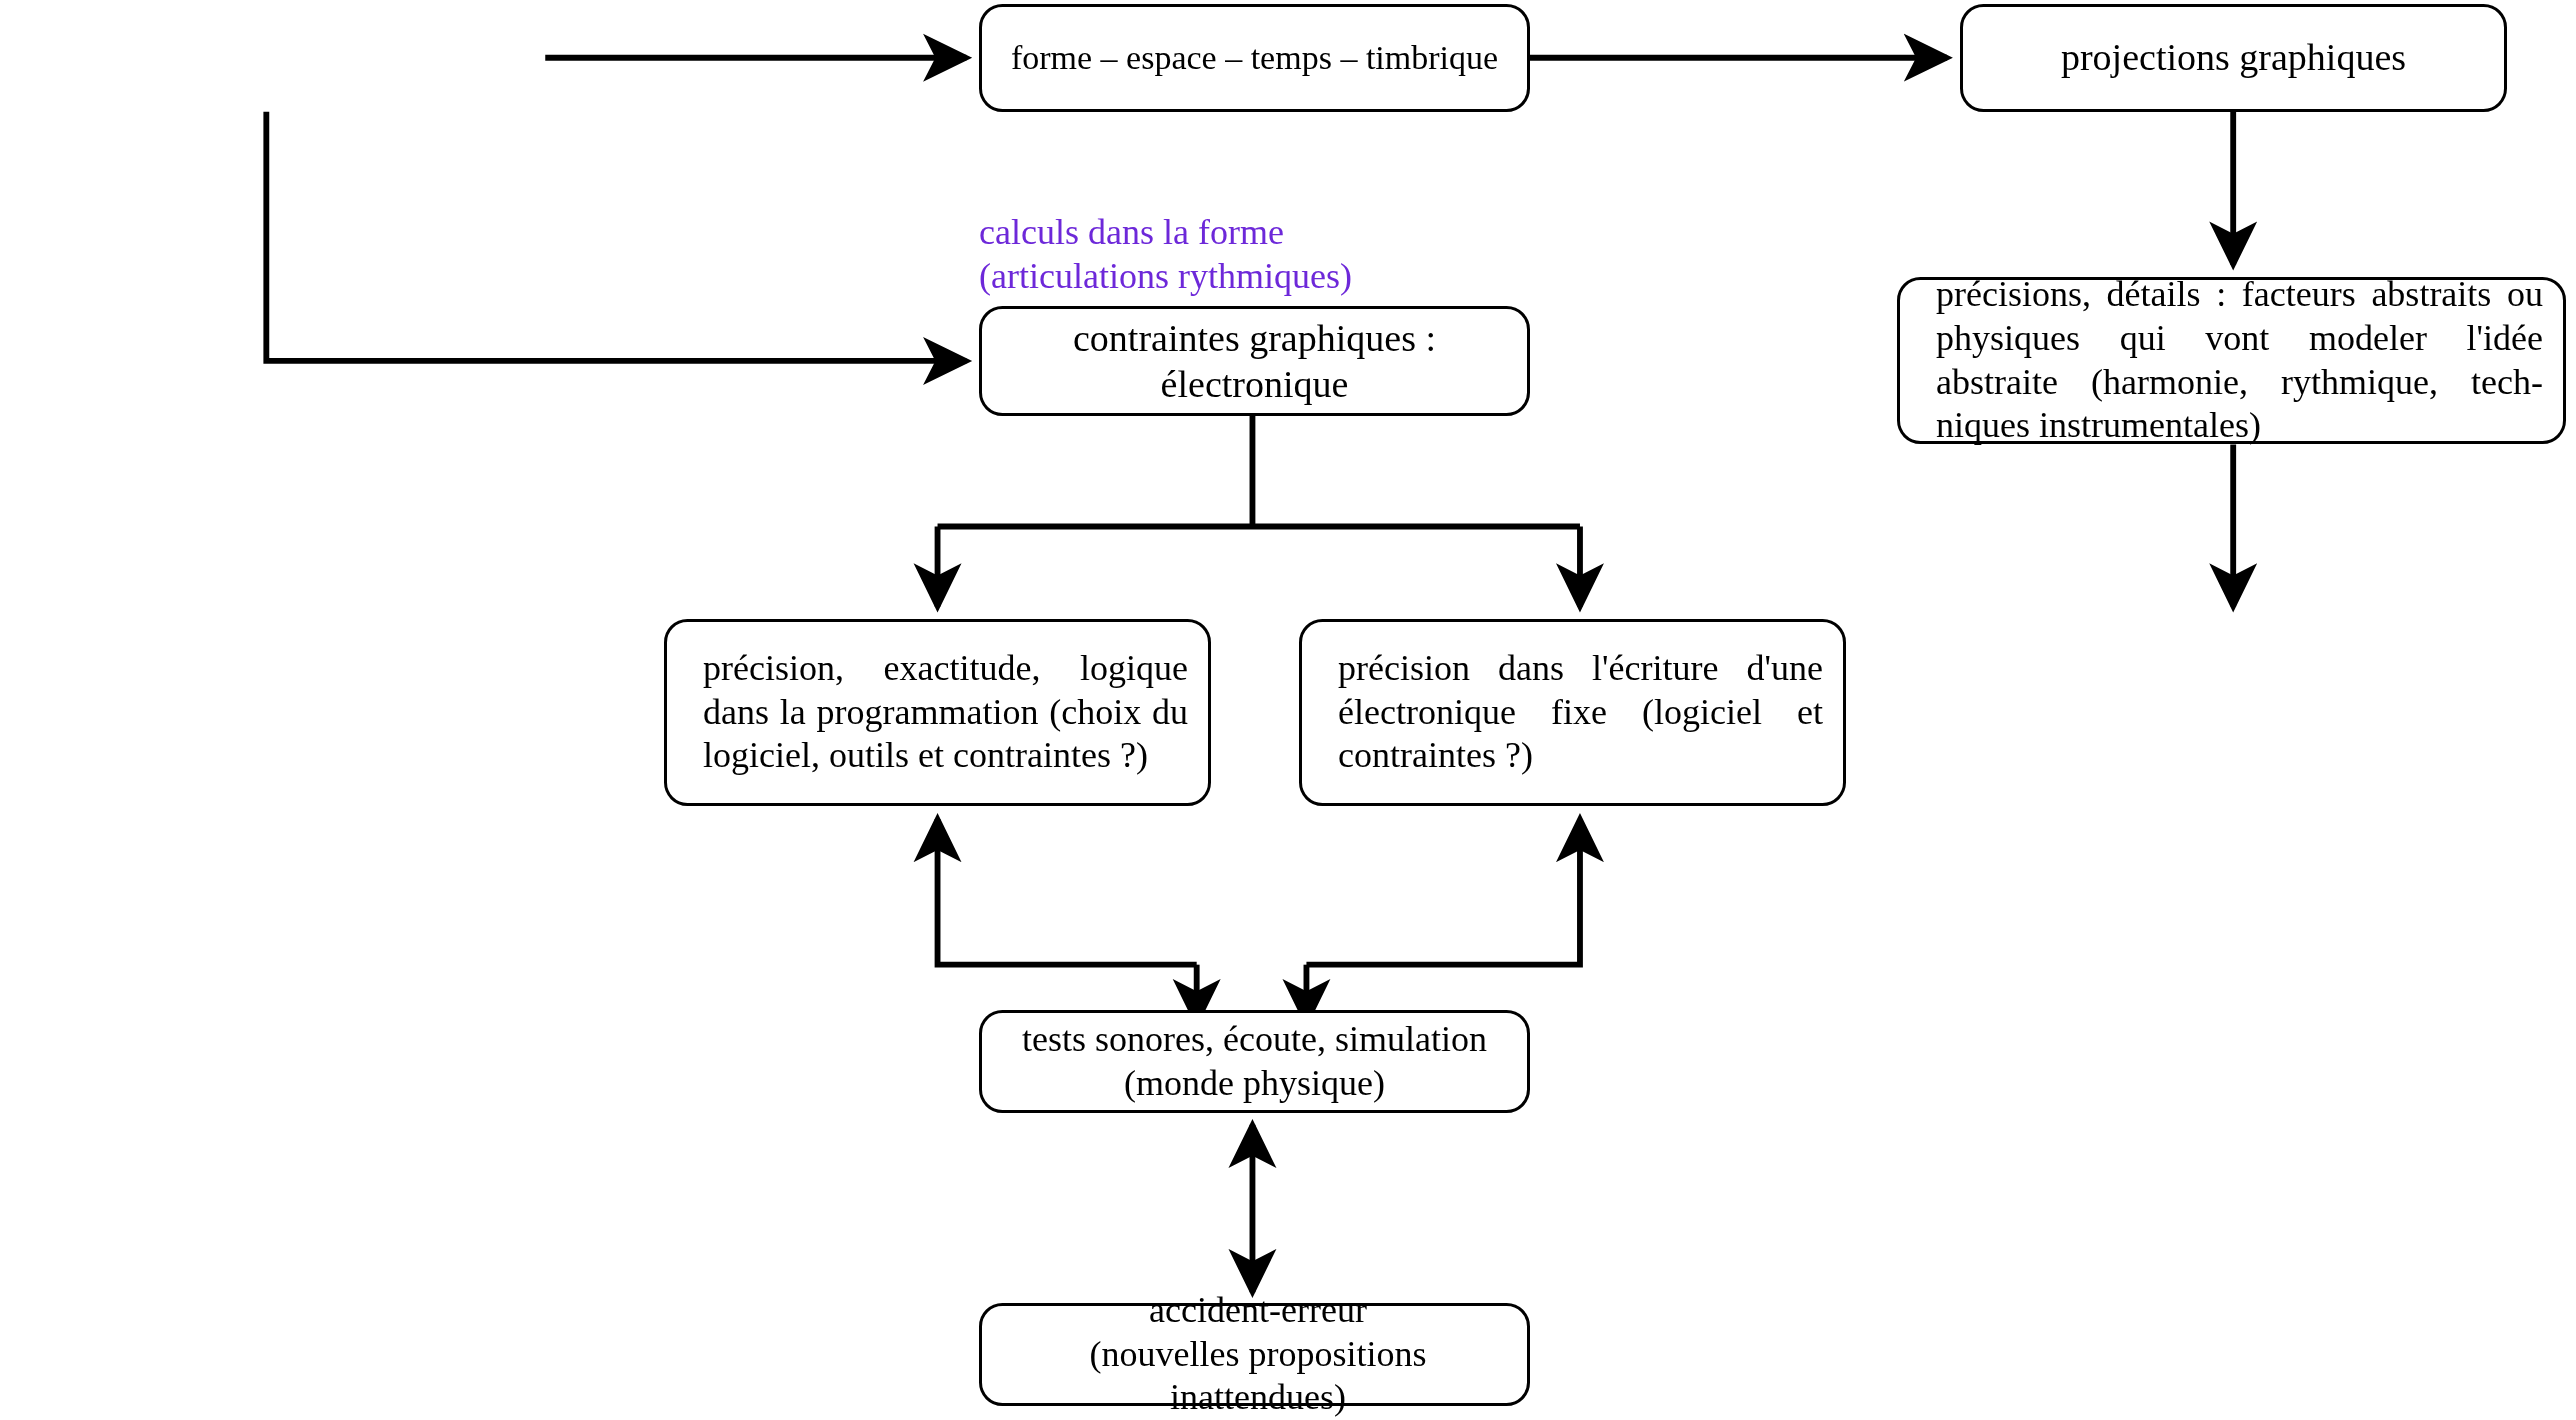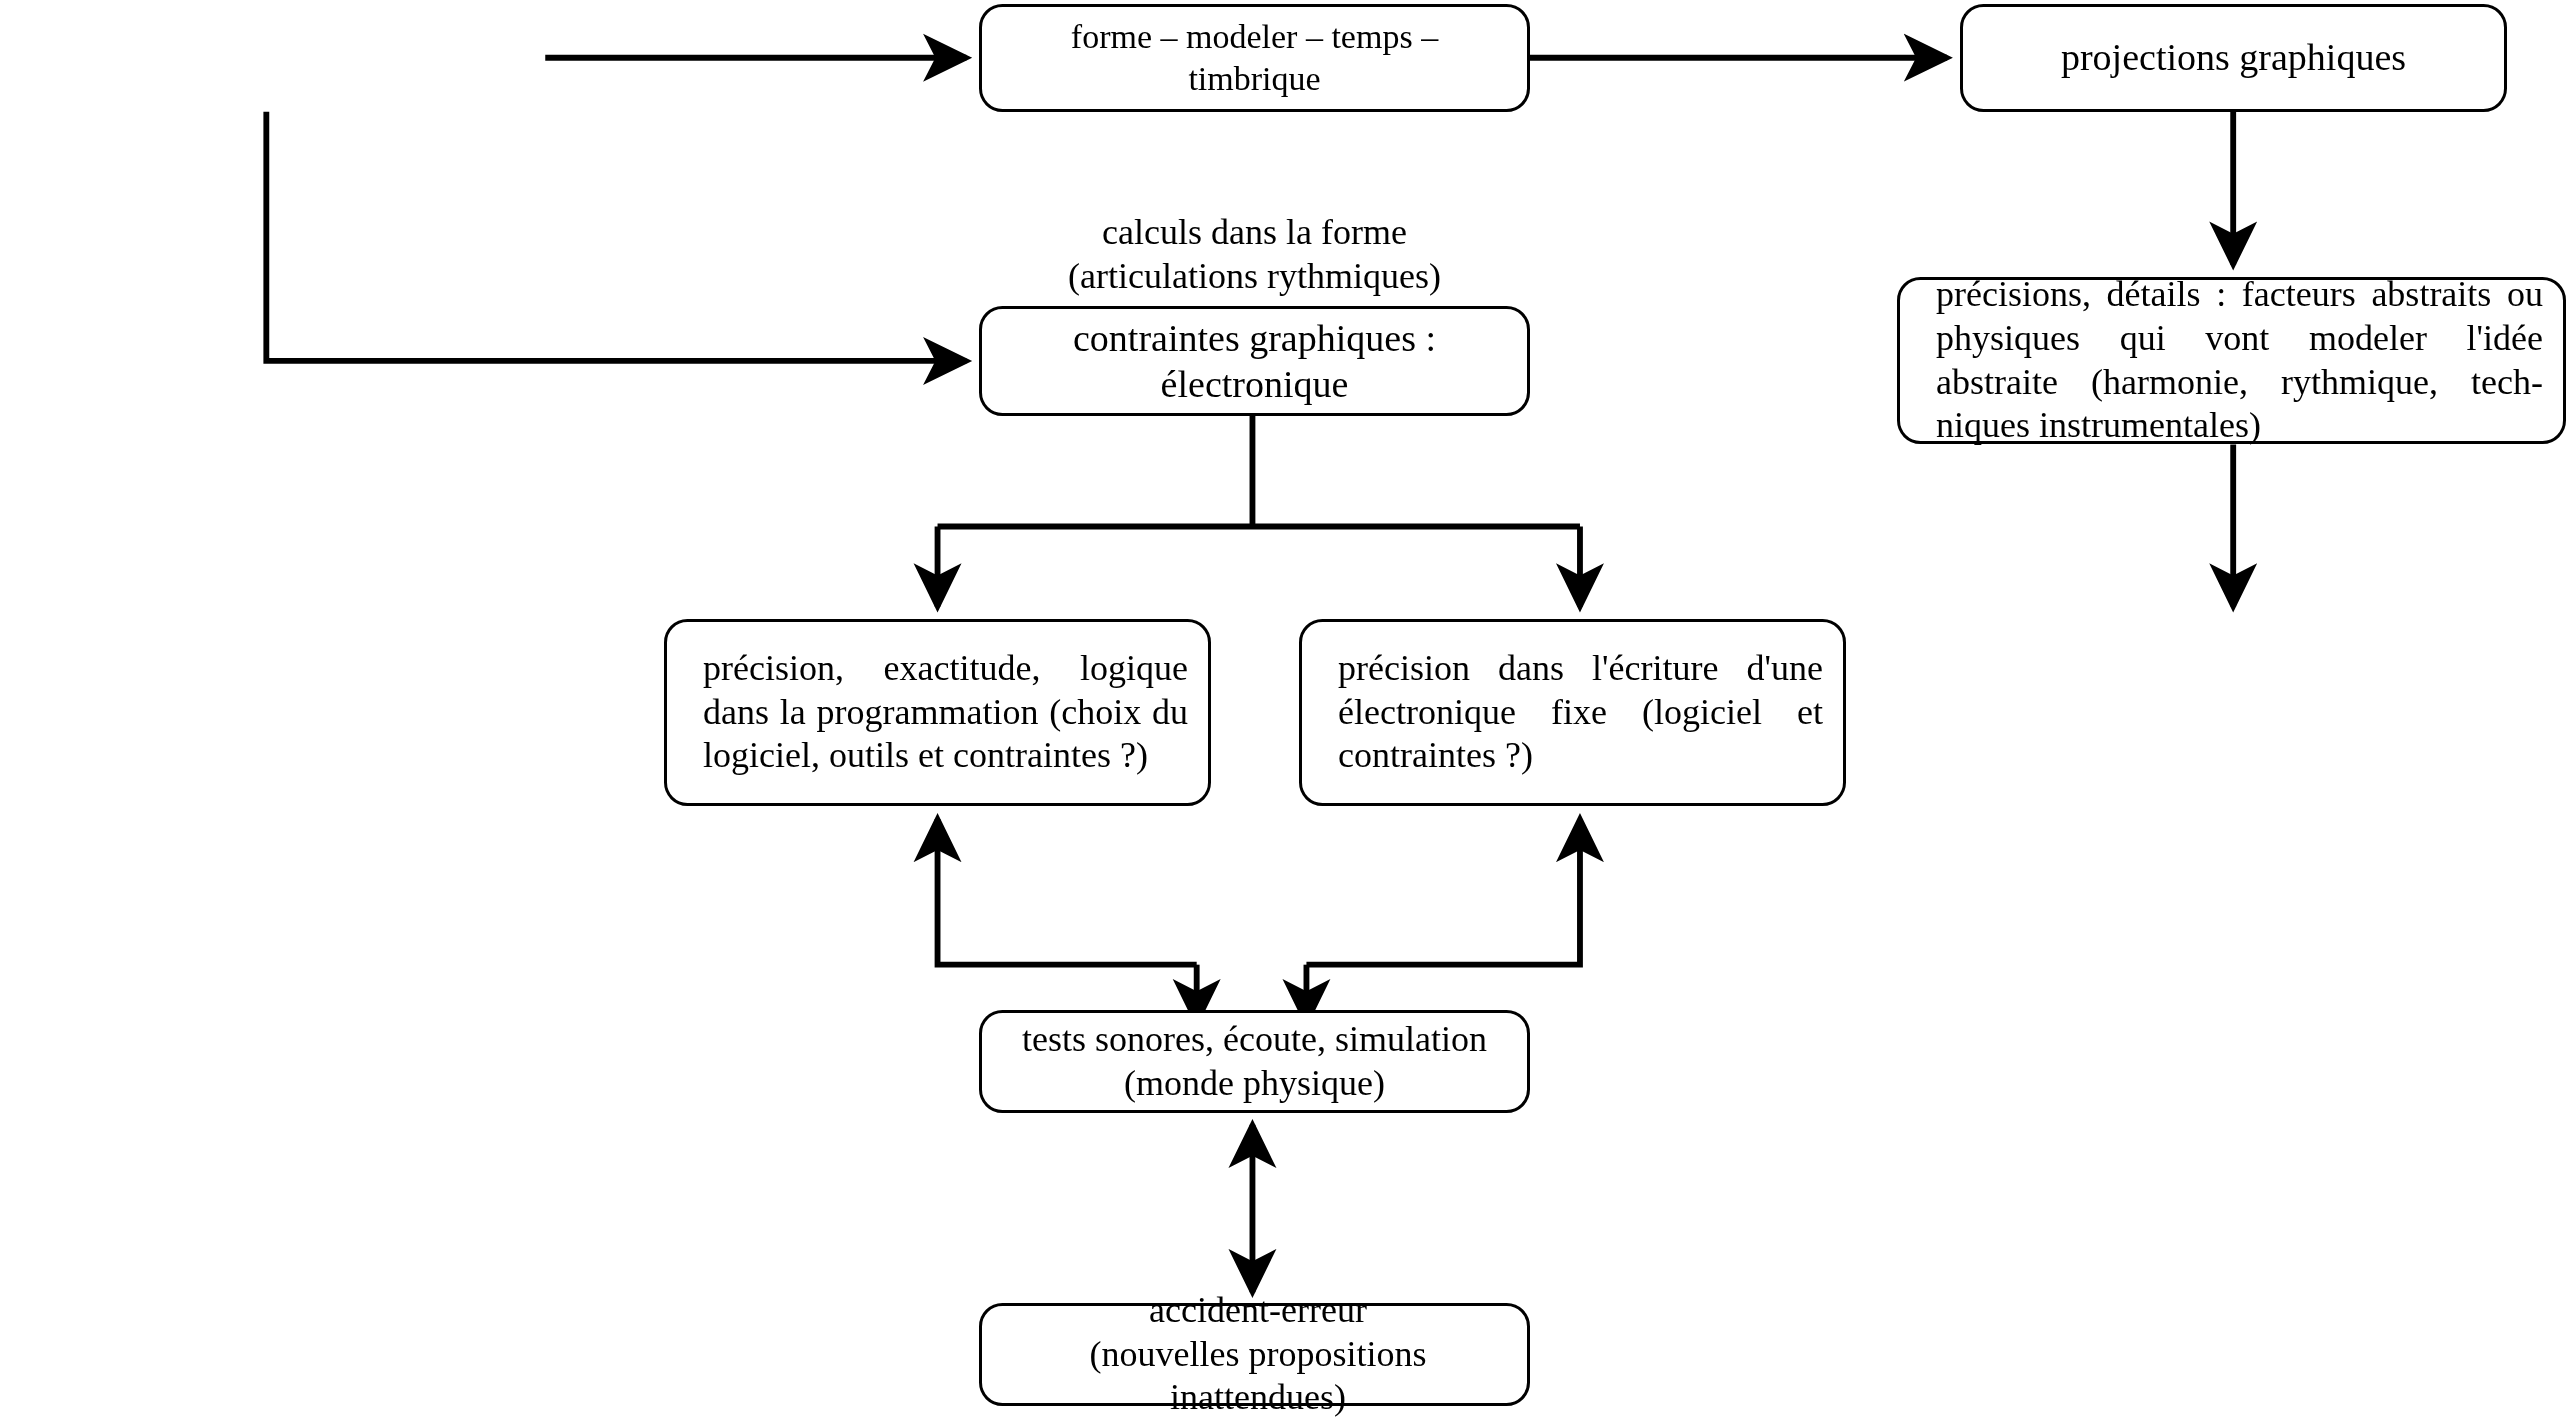--- a/index.html
+++ b/index.html
@@ -46,24 +46,24 @@
   }
   .center .txt { text-align: center; }
   .justify .txt {
     text-align: justify;
     text-align-last: left;
     hyphens: manual;
     padding-left: 36px;
   }
   .floating-label {
     position: absolute;
-    text-align: center;
+    text-align: left;
     line-height: 1.22;
     white-space: pre-line;
-    color: #000000;
+    color: #6d28d9;
     z-index: 2;
   }
 
   
   #n-abstraction     { left: 7.2px;    top: 3.6px;    width: 538px;  height: 108px; font-size: 38px; }
   #n-forme           { left: 979px; top: 3.6px;    width: 551px;  height: 108px; font-size: 34px; }
   #n-projgraph       { left: 1960px; top: 3.6px;    width: 547px;  height: 108px; font-size: 38px; }
   #n-projelec        { left: 979px; top: 306px;  width: 551px;  height: 110px; font-size: 38px; }
   #n-precisions      { left: 1897px; top: 277px;  width: 669px;  height: 167px; font-size: 36px; }
   #n-precision1      { left: 664px;  top: 619px;  width: 547px;  height: 187px; font-size: 36px; }
@@ -111,21 +111,21 @@
       <path d="M 1452,1072 L 1756,1072 L 1756,910" marker-end="url(#ah)"></path>
 
       <path d="M 1452,1072 L 1452,1136" marker-end="url(#ah)"></path>
 
       <path d="M 1392,1250 L 1392,1436" marker-start="url(#ah-start)" marker-end="url(#ah)"></path>
     </g>
   </svg>
 
 
   <div class="node center" id="n-forme">
-    <span class="txt">forme – modeler – temps – timbrique</span>
+    <span class="txt">forme – espace – temps – timbrique</span>
   </div>
 
   <div class="node center" id="n-projgraph">
     <span class="txt">projections graphiques</span>
   </div>
 
   <div class="floating-label" id="lbl-calculs">
     <span>calculs dans la forme
 (articulations rythmiques)</span>
   </div>

